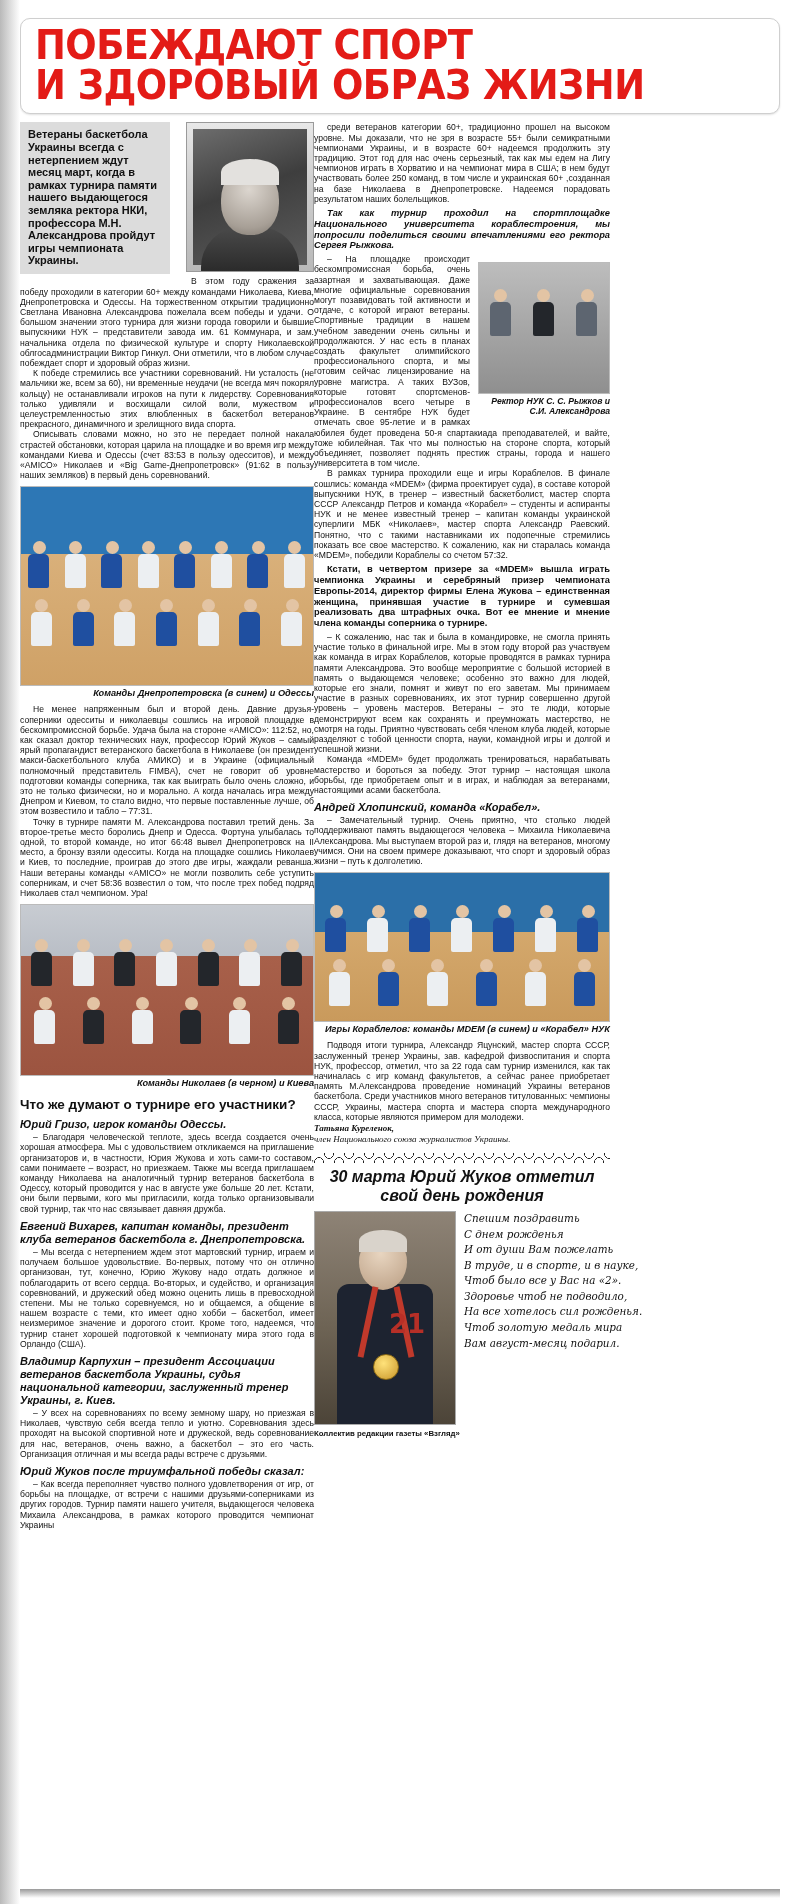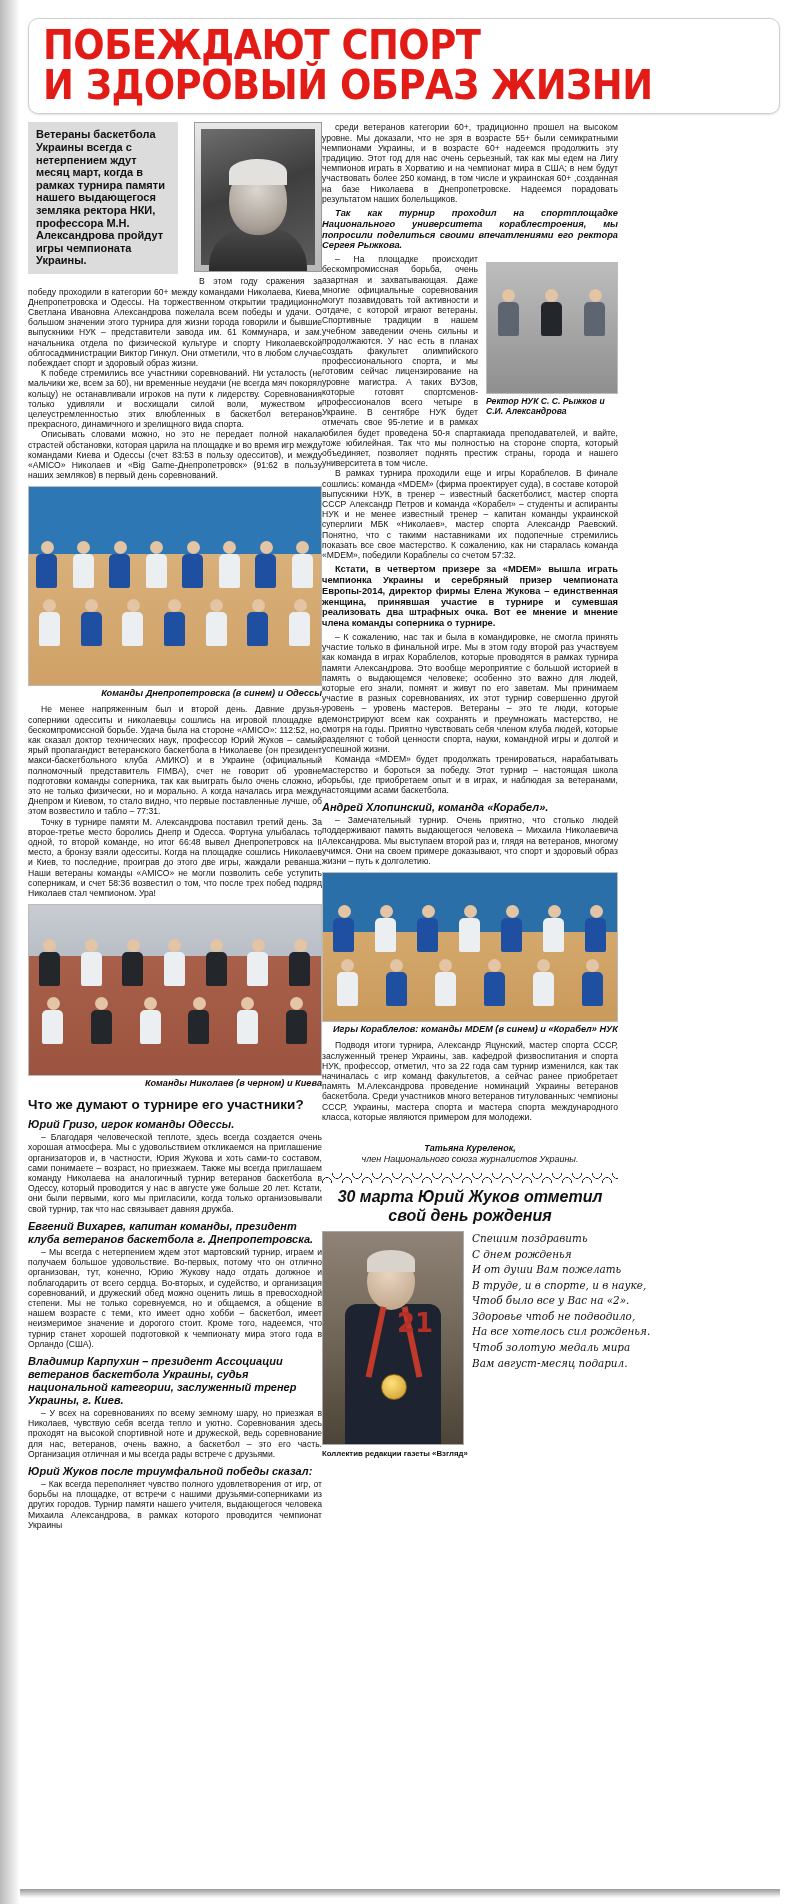--- a/index.html
+++ b/index.html
@@ -7,21 +7,21 @@
     width:800px;height:1904px;
     background:#ffffff;
     font-family:"Liberation Sans", sans-serif;
     color:#111;
     overflow:hidden;
   }
   .page{
     position:relative;
     width:800px;height:1904px;
     box-sizing:border-box;
-    padding:18px 20px 14px 28px;
+    padding:18px 20px 14px 20px;
     background:#ffffff;
   }
   
   .masthead{
     border:1px solid #cfcfcf;
     border-radius:10px;
     background:#ffffff;
     padding:6px 14px 8px 14px;
     box-shadow:0 1px 2px rgba(0,0,0,.12);
     margin-bottom:8px;
@@ -152,30 +152,31 @@
     text-indent:13px;
     margin:4px 0 3px 0;
   }
   .bold-para.upright{font-style:normal;}
 
   
   .float-photo-right{
     float:right;width:132px;margin:2px 0 4px 8px;
   }
   .mini-cap{
-    text-align:left;font-style:italic;font-weight:bold;
+    text-align:right;font-style:italic;font-weight:bold;
     font-size:8.6px;line-height:10px;margin-top:2px;
   }
 
   .sign{
-    text-align:center;
+    text-align:left;
     font-style:italic;
     font-size:9px;
     line-height:11px;
-    margin-top:21px;
+    margin-top:1px;
+    font-family:Liberation Serif, serif;
   }
   .sign b{font-weight:bold;font-style:italic;}
 
   
   .wave{
     height:10px;margin:8px 0 4px 0;
     background-image:
       radial-gradient(circle at 5px 9px, transparent 4px, #222 4px, #222 4.7px, transparent 4.8px),
       radial-gradient(circle at 15px 1px, transparent 4px, #222 4px, #222 4.7px, transparent 4.8px);
     background-size:20px 10px;
@@ -201,21 +202,21 @@
   .jukov-photo{
     width:140px;flex:0 0 140px;
     border:1px solid #aaa;
     height:212px;
     background:linear-gradient(180deg,#8e8376 0%,#6d6354 55%,#4c4438 100%);
     position:relative;overflow:hidden;
   }
   .jukov-photo .jhead{position:absolute;left:44px;top:22px;width:48px;height:56px;border-radius:50%;background:radial-gradient(circle at 45% 35%,#e8d5c0,#b99d82);}
   .jukov-photo .jhair{position:absolute;left:44px;top:18px;width:48px;height:22px;border-radius:50% 50% 0 0;background:#d9d3cb;}
   .jukov-photo .jbody{position:absolute;left:22px;top:72px;width:96px;height:140px;background:#1d2330;border-radius:12px 12px 0 0;}
-  .jukov-photo .jnum{position:absolute;left:74px;top:76px;color:#b62f27;font-size:26px;font-weight:bold;font-family:"DejaVu Sans",sans-serif;}
+  .jukov-photo .jnum{position:absolute;left:74px;top:97px;color:#b62f27;font-size:26px;font-weight:bold;font-family:"DejaVu Sans",sans-serif;}
   .jukov-photo .jmedal{position:absolute;left:58px;top:142px;width:24px;height:24px;border-radius:50%;background:radial-gradient(circle at 40% 35%,#ffe27a,#c9962a);border:1px solid #8c6a14;}
   .jukov-photo .jribbon{position:absolute;left:50px;top:74px;width:6px;height:72px;background:#c0392b;transform:rotate(12deg);}
   .jukov-photo .jribbon2{position:absolute;left:86px;top:74px;width:6px;height:72px;background:#c0392b;transform:rotate(-12deg);}
 
   .footer-cap{
     font-size:7.8px;
     font-weight:bold;
     margin-top:4px;
   }
   .bottom-bar{

